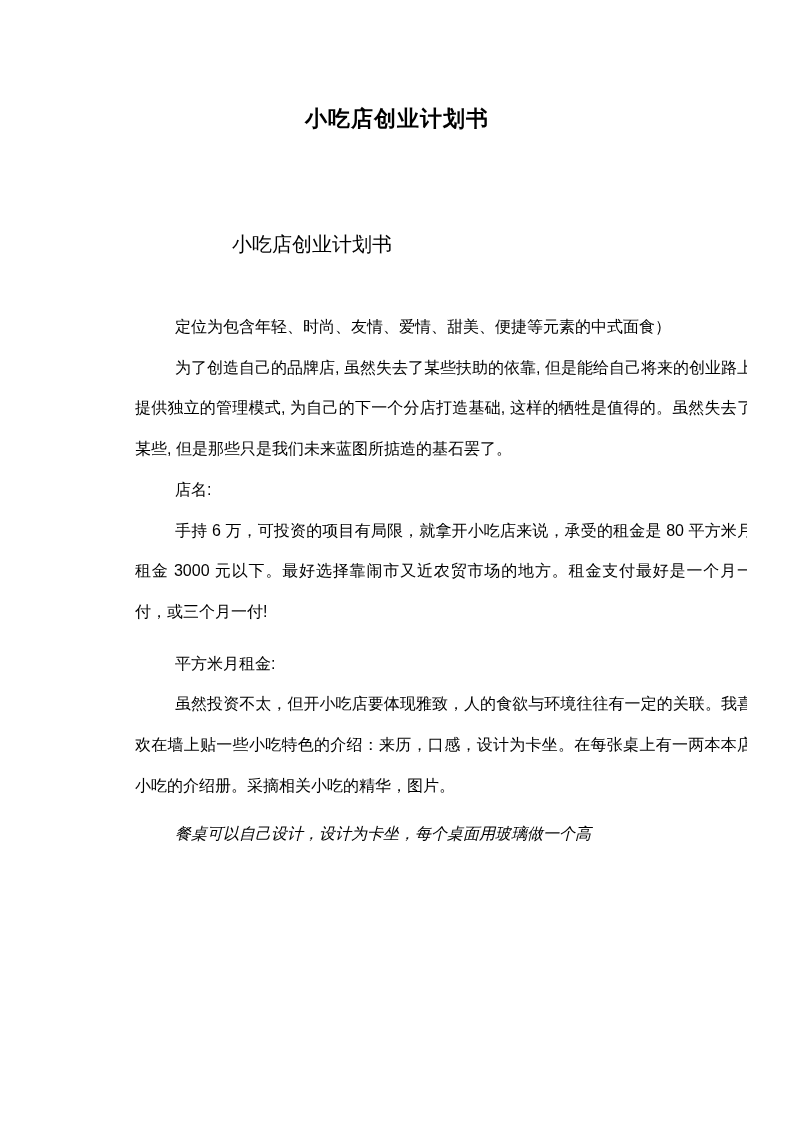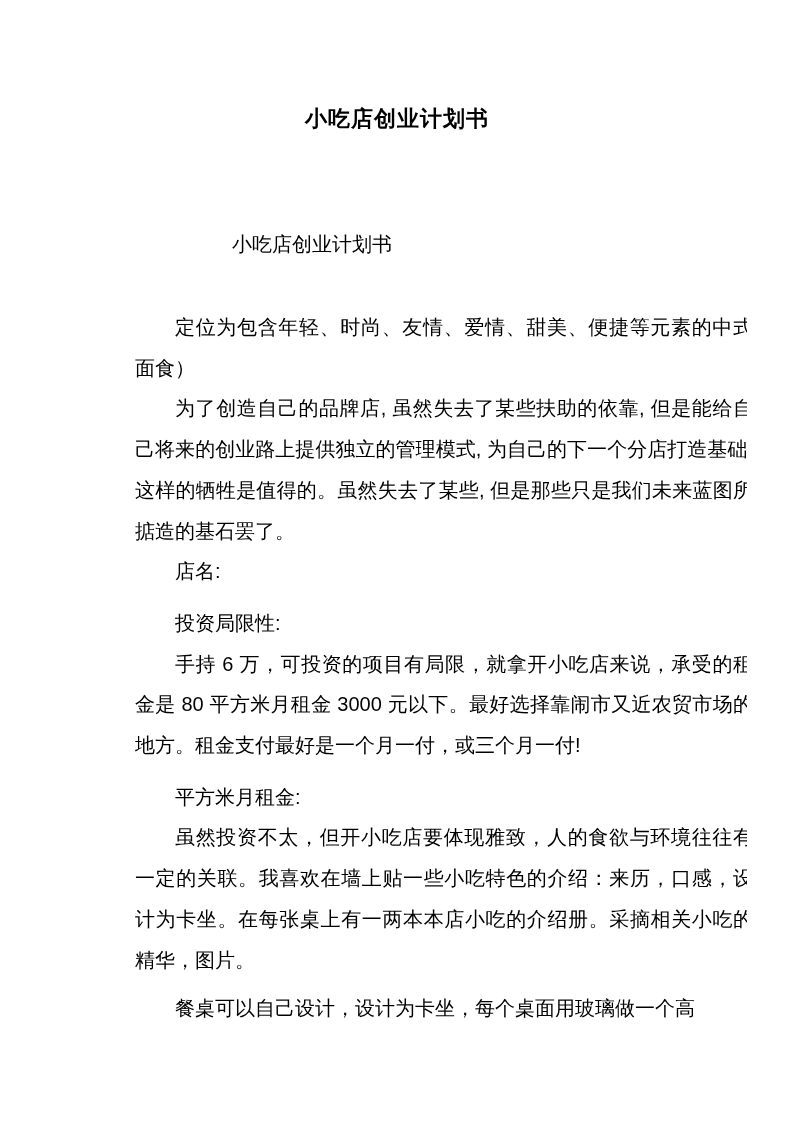--- a/index.html
+++ b/index.html
@@ -38,44 +38,44 @@
     line-height:40px;
     text-indent:97px;
     font-weight:normal;
   }
   .doc-body{
     margin:43px 88px 0 88px;
     width:618px;
   }
   .doc-body p{
     margin:0;
-    font-size:20px;
+    font-size:16px;
     line-height:40.7px;
     text-indent:40px;
     text-align:justify;
     word-break:break-all;
   }
   .doc-body p.section-gap{
     margin-top:11px;
   }
   .doc-body p.para-gap{
     margin-top:8px;
+    font-style:italic;
   }
 </style>
 </head>
 <body>
 
 <div class="page">
   <h1 class="doc-title">小吃店创业计划书</h1>
 
   <p class="doc-subtitle">小吃店创业计划书</p>
 
   <div class="doc-body">
     <p>定位为包含年轻、时尚、友情、爱情、甜美、便捷等元素的中式面食）</p>
     <p>为了创造自己的品牌店, 虽然失去了某些扶助的依靠, 但是能给自己将来的创业路上提供独立的管理模式, 为自己的下一个分店打造基础, 这样的牺牲是值得的。虽然失去了某些, 但是那些只是我们未来蓝图所掂造的基石罢了。</p>
     <p>店名:</p>
-    <p class="section-gap">投资局限性:</p>
     <p>手持 6 万，可投资的项目有局限，就拿开小吃店来说，承受的租金是 80 平方米月租金 3000 元以下。最好选择靠闹市又近农贸市场的地方。租金支付最好是一个月一付，或三个月一付!</p>
     <p class="section-gap">平方米月租金:</p>
     <p>虽然投资不太，但开小吃店要体现雅致，人的食欲与环境往往有一定的关联。我喜欢在墙上贴一些小吃特色的介绍：来历，口感，设计为卡坐。在每张桌上有一两本本店小吃的介绍册。采摘相关小吃的精华，图片。</p>
     <p class="para-gap">餐桌可以自己设计，设计为卡坐，每个桌面用玻璃做一个高</p>
   </div>
 </div>
 
 </body></html>

